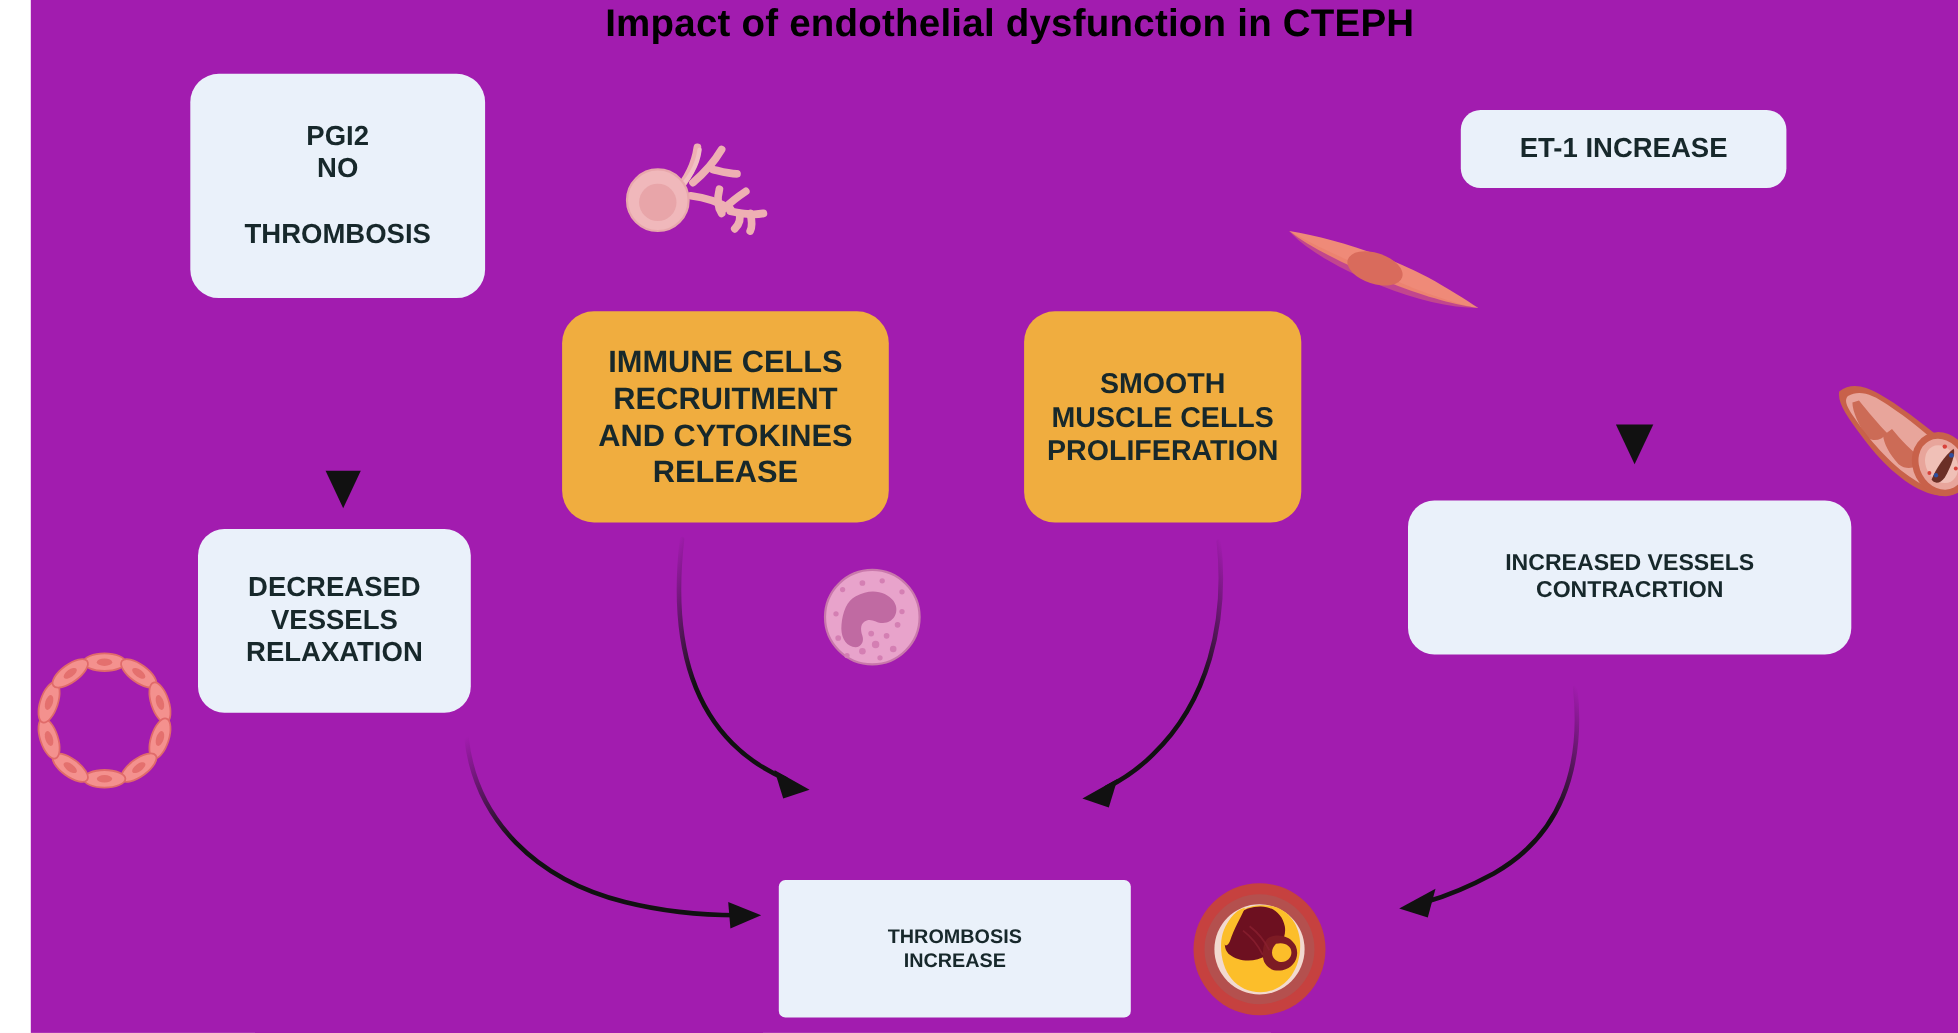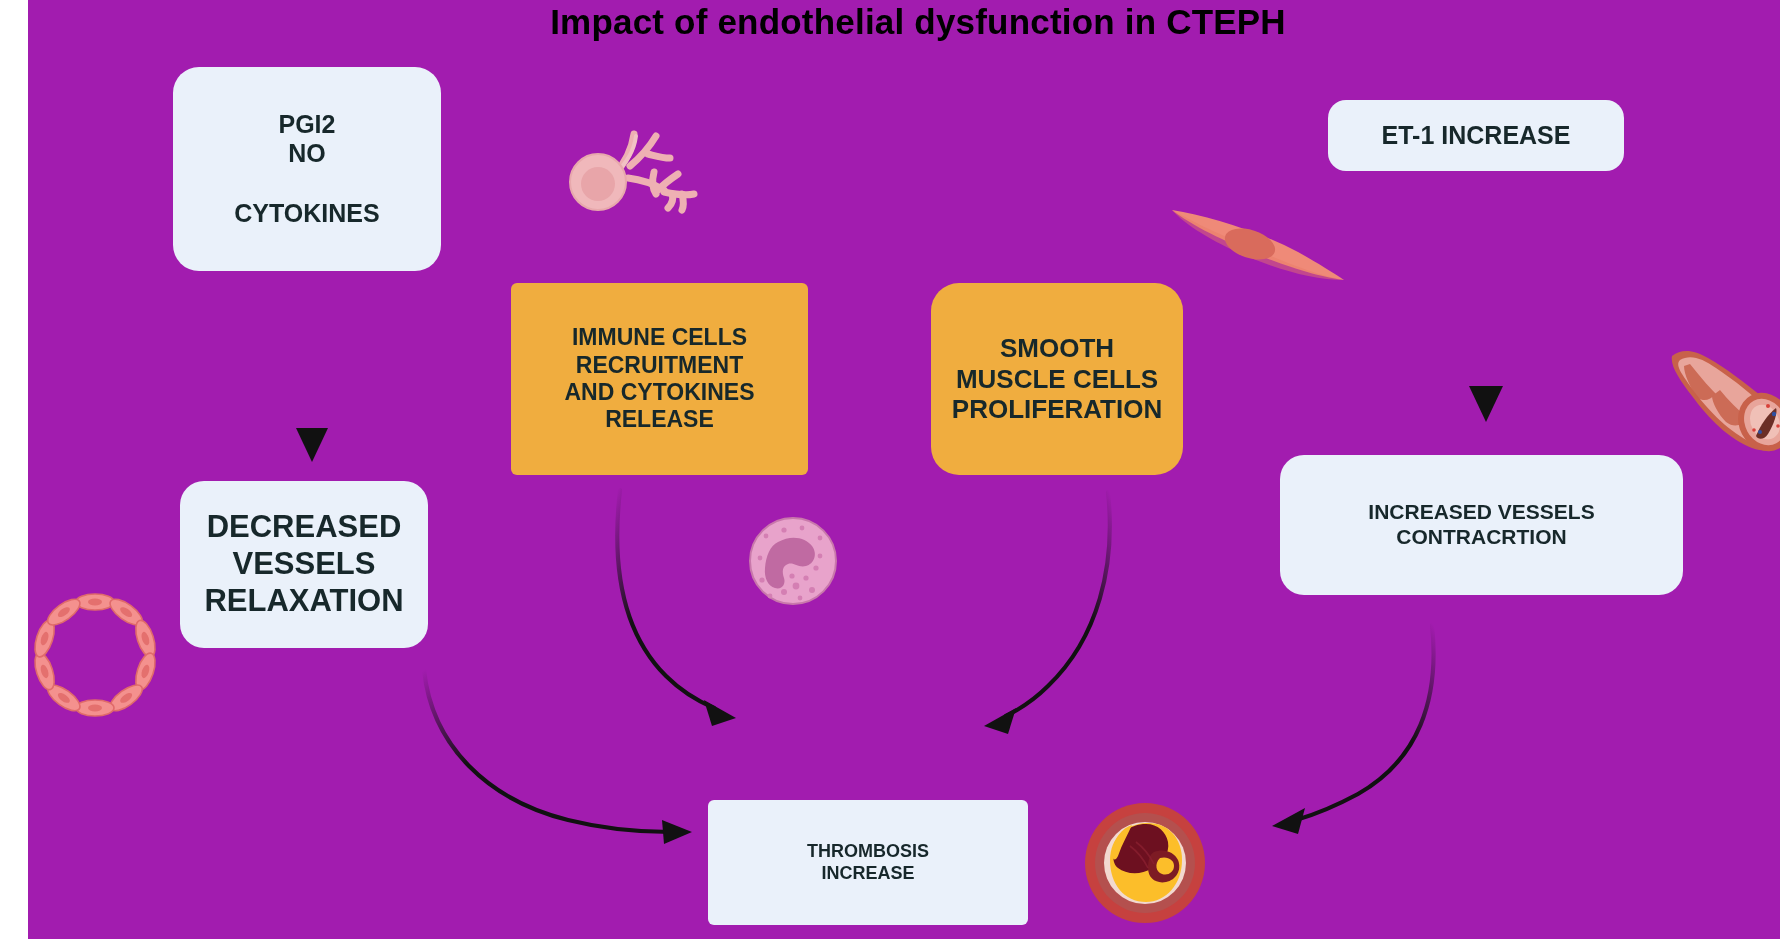--- a/index.html
+++ b/index.html
@@ -20,23 +20,23 @@
     display:flex;align-items:center;justify-content:center;
     text-align:center;font-weight:bold;color:#17282b;
     line-height:1.19;white-space:pre-line;
   }
   .node.blue{background:#eaf1fa;border-radius:22px;}
   .node.orange{background:#f0ad3f;border-radius:22px;}
 
   
   #n-pgi2      {left:145px; top:67px;  width:268px; height:204px; font-size:25px; border-radius:26px;}
   #n-et1       {left:1300px;top:100px; width:296px; height:71px;  font-size:25px; border-radius:18px;}
-  #n-immune    {left:483px; top:283px; width:297px; height:192px; font-size:23px; border-radius:6px;}
+  #n-immune    {left:483px; top:283px; width:297px; height:192px; font-size:28px; border-radius:29px;}
   #n-smc       {left:903px; top:283px; width:252px; height:192px; font-size:26px; border-radius:28px;}
-  #n-decreased {left:152px; top:481px; width:248px; height:167px; font-size:31px; border-radius:24px;}
+  #n-decreased {left:152px; top:481px; width:248px; height:167px; font-size:25px; border-radius:24px;}
   #n-increased {left:1252px;top:455px; width:403px; height:140px; font-size:21px; border-radius:24px;}
   #n-thrombosis{left:680px; top:800px; width:320px; height:125px; font-size:18px; border-radius:6px;}
 
   .art{position:absolute;}
   svg{display:block;overflow:visible;}
   #arrow-layer{position:absolute;left:0;top:0;width:1780px;height:939px;pointer-events:none;}
 </style>
 </head>
 <body>
 
@@ -235,21 +235,21 @@
 
     <g>
       <path d="M1404,625 C1412,700 1390,760 1330,794 C1304,808 1282,816 1268,820" fill="none" stroke="url(#fadeB)" stroke-width="4.2" stroke-linecap="round"></path>
       <path d="M1244,826 L1277,808 L1270,834 Z" fill="#111111"></path>
     </g>
   </svg>
 
   <div class="node blue" id="n-pgi2">PGI2
 NO
 
-CYTOKINES</div>
+THROMBOSIS</div>
   <div class="node blue" id="n-et1">ET-1 INCREASE</div>
   <div class="node orange" id="n-immune">IMMUNE CELLS
 RECRUITMENT
 AND CYTOKINES
 RELEASE</div>
   <div class="node orange" id="n-smc">SMOOTH
 MUSCLE CELLS
 PROLIFERATION</div>
   <div class="node blue" id="n-decreased">DECREASED
 VESSELS

